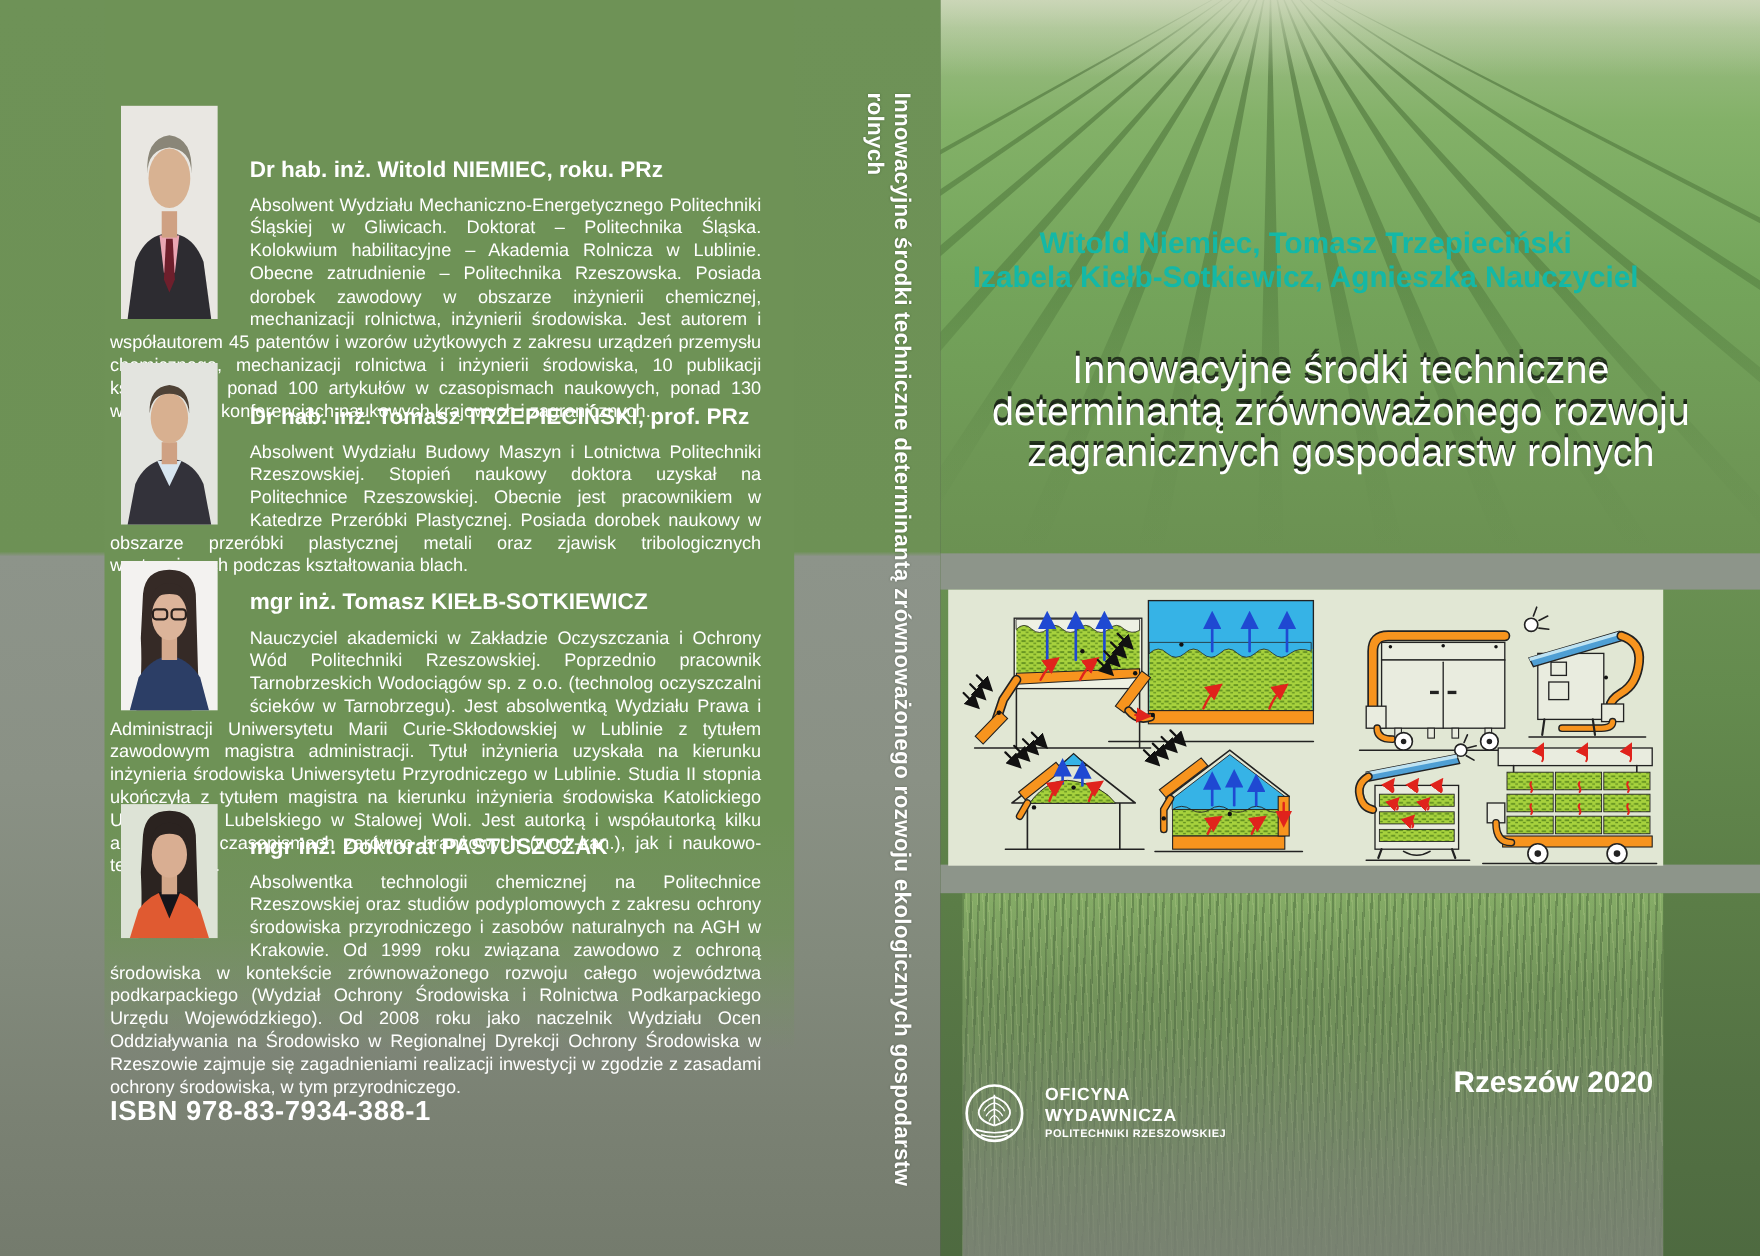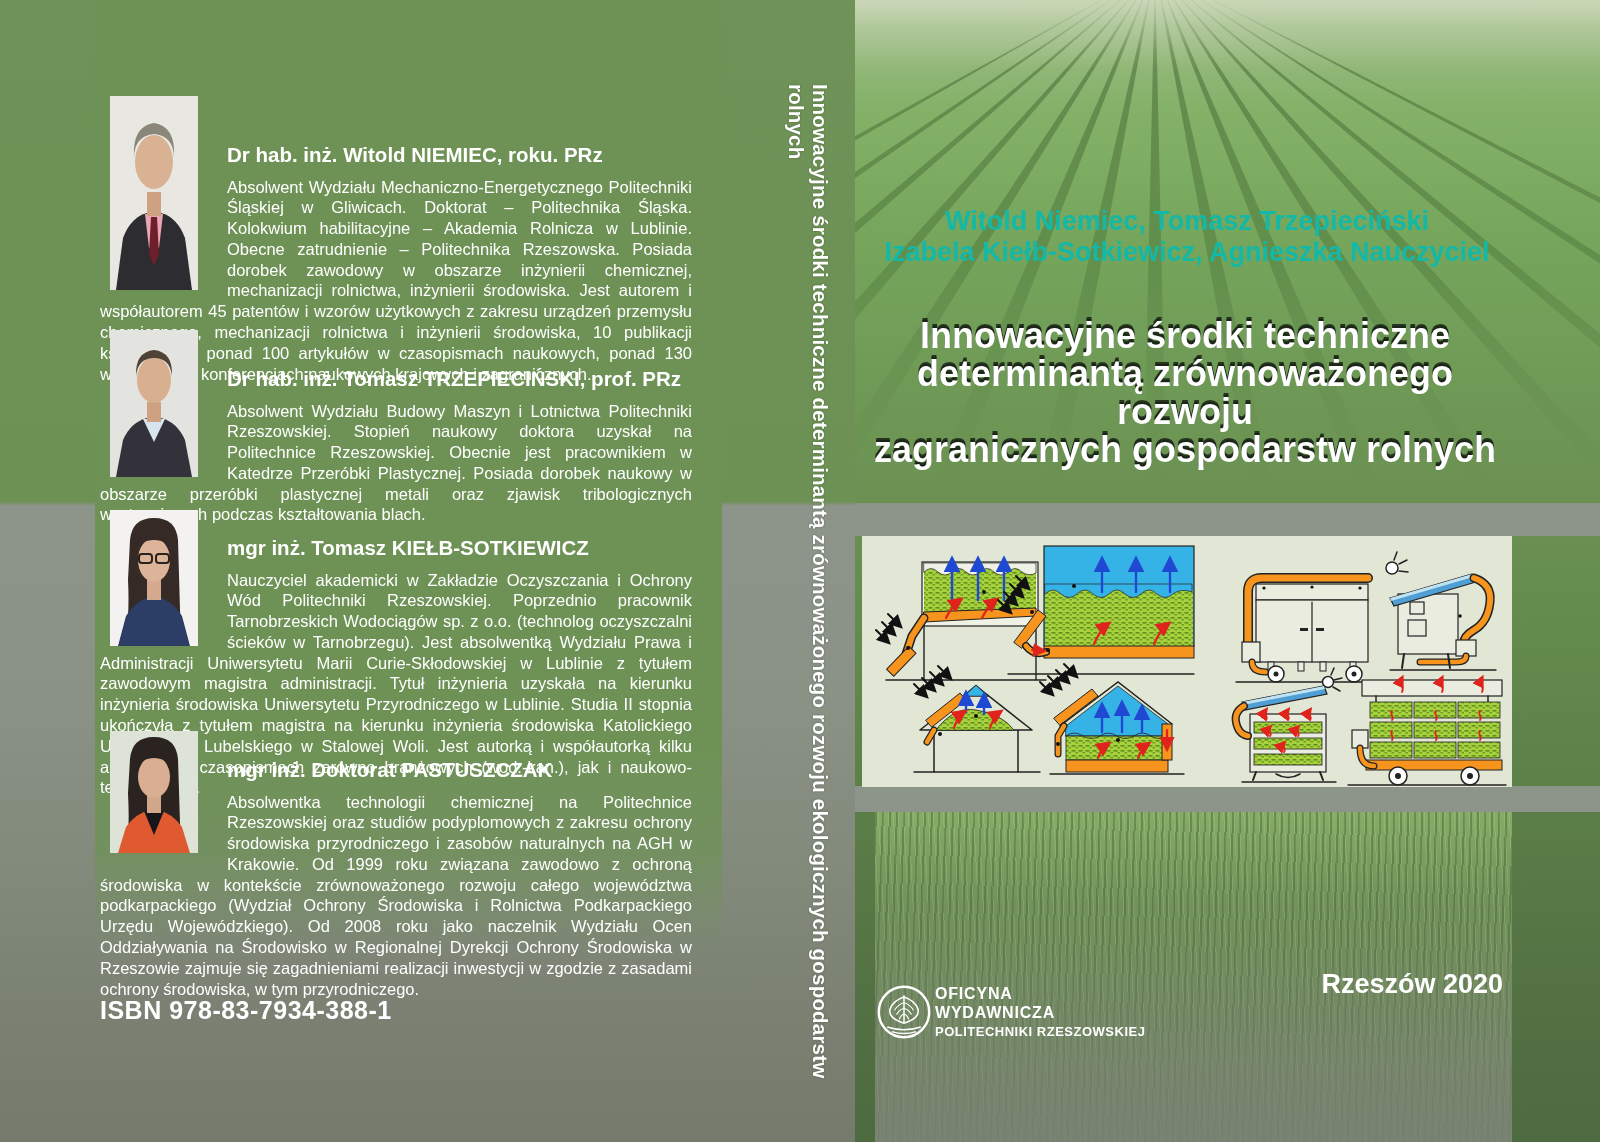--- a/index.html
+++ b/index.html
@@ -41,28 +41,28 @@
   .isbn{left:100px;top:996px;color:#fff;font-size:25px;font-weight:bold;letter-spacing:.5px;}
 
   
   .spine{left:760px;top:0;width:95px;height:1142px;display:flex;justify-content:center;}
   .spine span{writing-mode:vertical-rl;font-size:20.5px;font-weight:bold;color:#fff;
       padding-top:84px;letter-spacing:.2px;text-shadow:0 0 2px rgba(30,40,25,.4);}
 
   
   .front-authors{left:862px;top:206px;width:650px;text-align:center;
       font-weight:bold;font-size:27px;line-height:1.16;color:#14b8a6;}
-  .front-title{left:849px;top:317px;width:672px;text-align:center;font-weight:bold;
+  .front-title{left:883px;top:317px;width:672px;text-align:center;font-weight:normal;
       font-size:36px;line-height:1.06;color:#fff;
       text-shadow:0 -4px 0 rgba(24,33,21,.85),0 -2px 0 rgba(24,33,21,.85);}
   .illustration-panel{left:862px;top:536px;width:650px;height:251px;background:#e1e7d4;}
-  .publisher{left:876px;top:984px;display:flex;align-items:center;gap:3px;color:#fff;}
+  .publisher{left:876px;top:984px;display:flex;align-items:center;gap:18px;color:#fff;}
   .publisher .p-lines{display:flex;flex-direction:column;}
   .publisher .p1{font-size:16px;font-weight:bold;letter-spacing:.8px;line-height:1.15;}
-  .publisher .p3{font-size:13px;font-weight:bold;letter-spacing:.5px;margin-top:2px;}
+  .publisher .p3{font-size:10px;font-weight:bold;letter-spacing:.5px;margin-top:2px;}
   .imprint{right:97px;top:969px;color:#fff;font-size:27px;font-weight:bold;}
 </style>
 </head>
 <body>
 
 <div class="cover">
 
   <div class="abs bg-left"></div>
   <div class="abs bg-right"></div>
   <div class="abs band1"></div>

